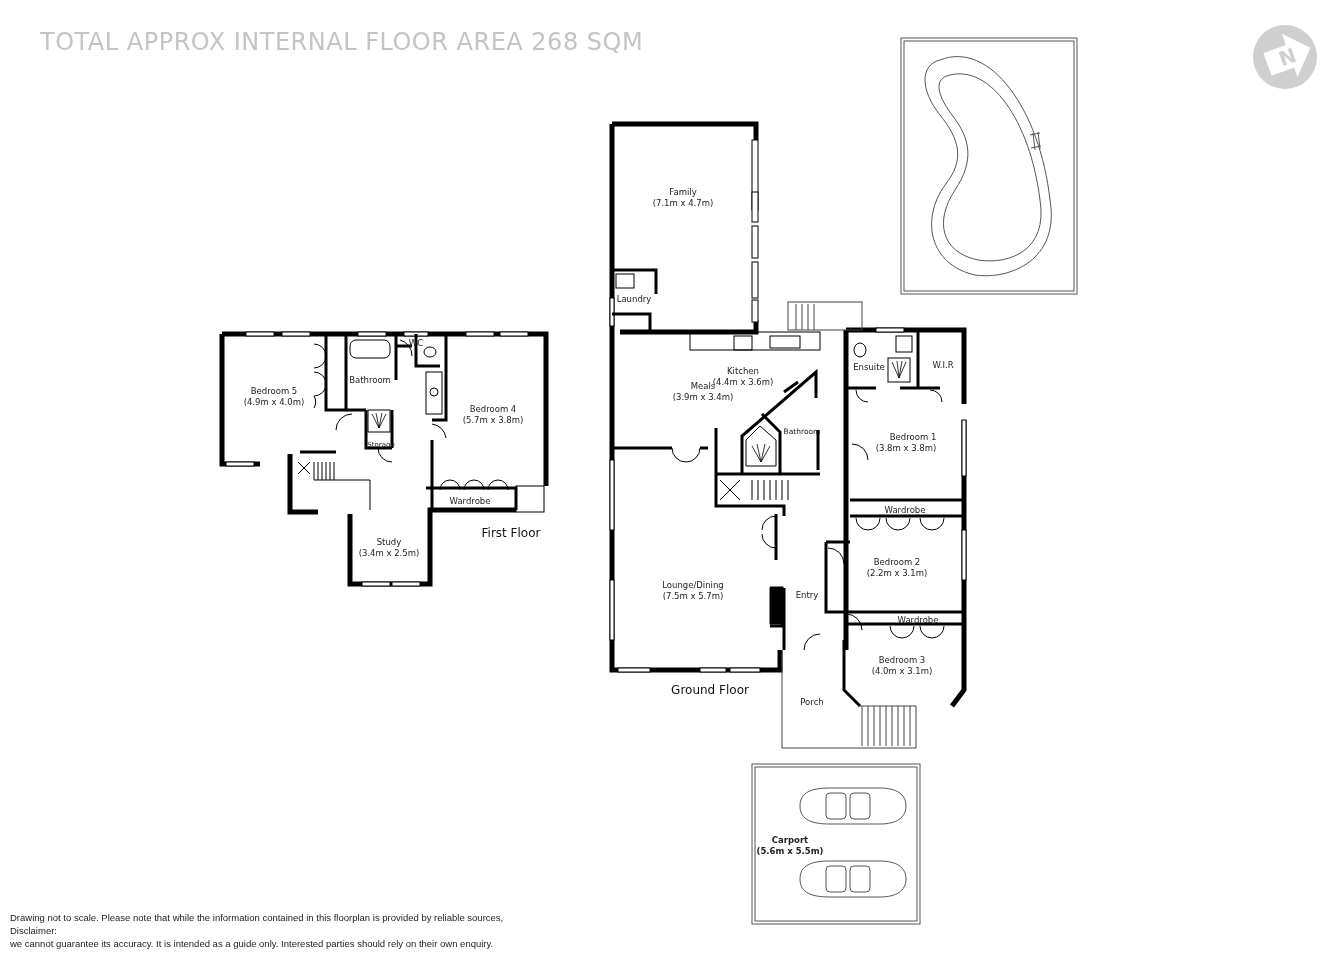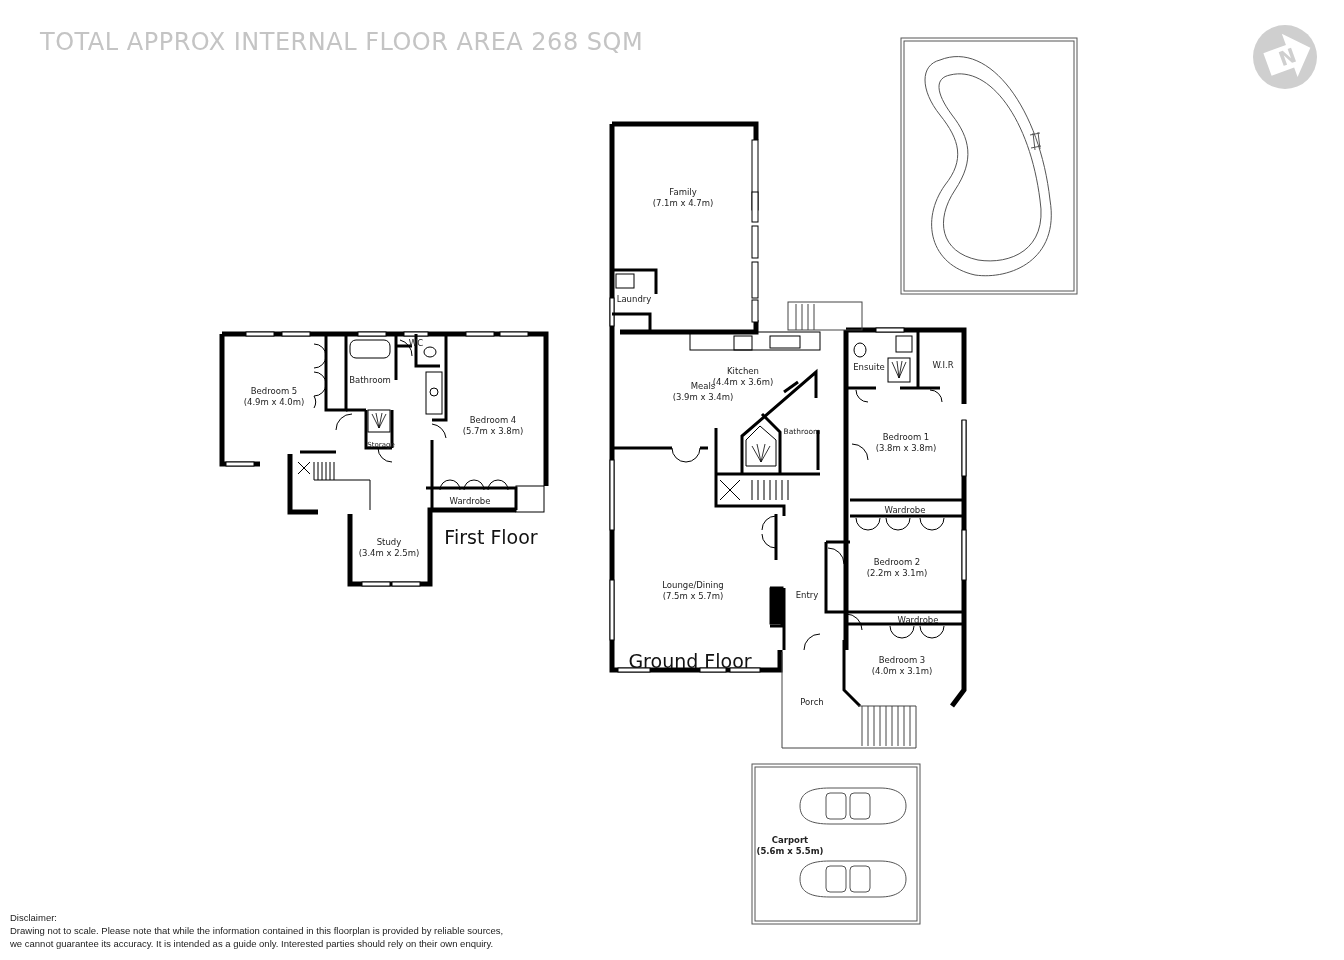--- a/index.html
+++ b/index.html
@@ -1,21 +1,21 @@
 <!DOCTYPE html>
 <html><head>
 <meta charset="utf-8">
 <style>
   html, body { margin: 0; padding: 0; background: #ffffff; }
   body { width: 1344px; height: 960px; position: relative; overflow: hidden; font-family: "DejaVu Sans", sans-serif; }
   .title { position: absolute; left: 40px; top: 28px; font-size: 24px; color: #c4c4c4; letter-spacing: 0.5px; font-family: "DejaVu Sans", sans-serif; font-weight: normal; }
   .compass { position: absolute; left: 1252px; top: 24px; width: 66px; height: 66px; }
   svg.plan { position: absolute; left: 0; top: 0; }
   .room-label { position: absolute; font-size: 8.5px; color: #222; text-align: center; line-height: 11px; transform: translateX(-50%); white-space: nowrap; font-family: "DejaVu Sans", sans-serif; }
-  .floor-label { position: absolute; font-size: 19px; color: #111; font-family: "DejaVu Sans", sans-serif; transform: translateX(-50%); white-space: nowrap; }
+  .floor-label { position: absolute; font-size: 12px; color: #111; font-family: "DejaVu Sans", sans-serif; transform: translateX(-50%); white-space: nowrap; margin-left: 20px; }
   .disclaimer { position: absolute; left: 10px; top: 911px; font-size: 9.5px; color: #222; line-height: 13px; font-family: "Liberation Sans", sans-serif; }
 </style>
 </head>
 <body>
 
 <div class="title">TOTAL APPROX INTERNAL FLOOR AREA 268 SQM</div>
 
 <svg class="compass" viewBox="0 0 66 66">
   <circle cx="33" cy="33" r="32" fill="#cfcfcf"></circle>
   <polygon points="14,22 38,22 38,10 60,33 38,56 38,46 14,46" fill="#ffffff" transform="rotate(-20 33 33)"></polygon>
@@ -202,21 +202,21 @@
   </g>
 </svg>
 
 <div class="room-label" style="left:274px;top:386px;text-align:center;">
   <div>Bedroom 5</div>
   <div>(4.9m x 4.0m)</div>
 </div>
 <div class="room-label" style="left:370px;top:375px;">Bathroom</div>
 <div class="room-label" style="left:416px;top:338px;">WC</div>
 <div class="room-label" style="left:381px;top:440px;font-size:7px;">Storage</div>
-<div class="room-label" style="left:493px;top:404px;margin-top:11px;">
+<div class="room-label" style="left:493px;top:404px;">
   <div>Bedroom 4</div>
   <div>(5.7m x 3.8m)</div>
 </div>
 <div class="room-label" style="left:470px;top:496px;">Wardrobe</div>
 <div class="room-label" style="left:389px;top:537px;">
   <div>Study</div>
   <div>(3.4m x 2.5m)</div>
 </div>
 <div class="floor-label" style="left:491px;top:526px;">First Floor</div>
 
@@ -229,44 +229,44 @@
   <div>Meals</div>
   <div>(3.9m x 3.4m)</div>
 </div>
 <div class="room-label" style="left:743px;top:366px;">
   <div>Kitchen</div>
   <div>(4.4m x 3.6m)</div>
 </div>
 <div class="room-label" style="left:802px;top:426px;font-size:7.5px;">Bathroom</div>
 <div class="room-label" style="left:869px;top:362px;">Ensuite</div>
 <div class="room-label" style="left:943px;top:360px;">W.I.R</div>
-<div class="room-label" style="left:906px;top:432px;">
+<div class="room-label" style="left:906px;top:432px;text-align:right;">
   <div>Bedroom 1</div>
   <div>(3.8m x 3.8m)</div>
 </div>
 <div class="room-label" style="left:905px;top:505px;">Wardrobe</div>
 <div class="room-label" style="left:897px;top:557px;">
   <div>Bedroom 2</div>
   <div>(2.2m x 3.1m)</div>
 </div>
 <div class="room-label" style="left:693px;top:580px;">
   <div>Lounge/Dining</div>
   <div>(7.5m x 5.7m)</div>
 </div>
 <div class="room-label" style="left:807px;top:590px;">Entry</div>
 <div class="room-label" style="left:918px;top:615px;">Wardrobe</div>
 <div class="room-label" style="left:902px;top:655px;">
   <div>Bedroom 3</div>
   <div>(4.0m x 3.1m)</div>
 </div>
 <div class="room-label" style="left:812px;top:697px;">Porch</div>
-<div class="floor-label" style="left:690px;top:650px;text-align:center;">Ground Floor</div>
+<div class="floor-label" style="left:690px;top:683px;text-align:center;">Ground Floor</div>
 
 <div class="room-label" style="left:790px;top:835px;font-weight:bold;">
   <div>Carport</div>
   <div>(5.6m x 5.5m)</div>
 </div>
 
 <div class="disclaimer">
+  <div>Drawing not to scale. Please note that while the information contained in this floorplan is provided by reliable sources,</div>
   <div>Disclaimer:</div>
-  <div>Drawing not to scale. Please note that while the information contained in this floorplan is provided by reliable sources,</div>
   <div>we cannot guarantee its accuracy. It is intended as a guide only. Interested parties should rely on their  own enquiry.</div>
 </div>
 
 </body></html>

